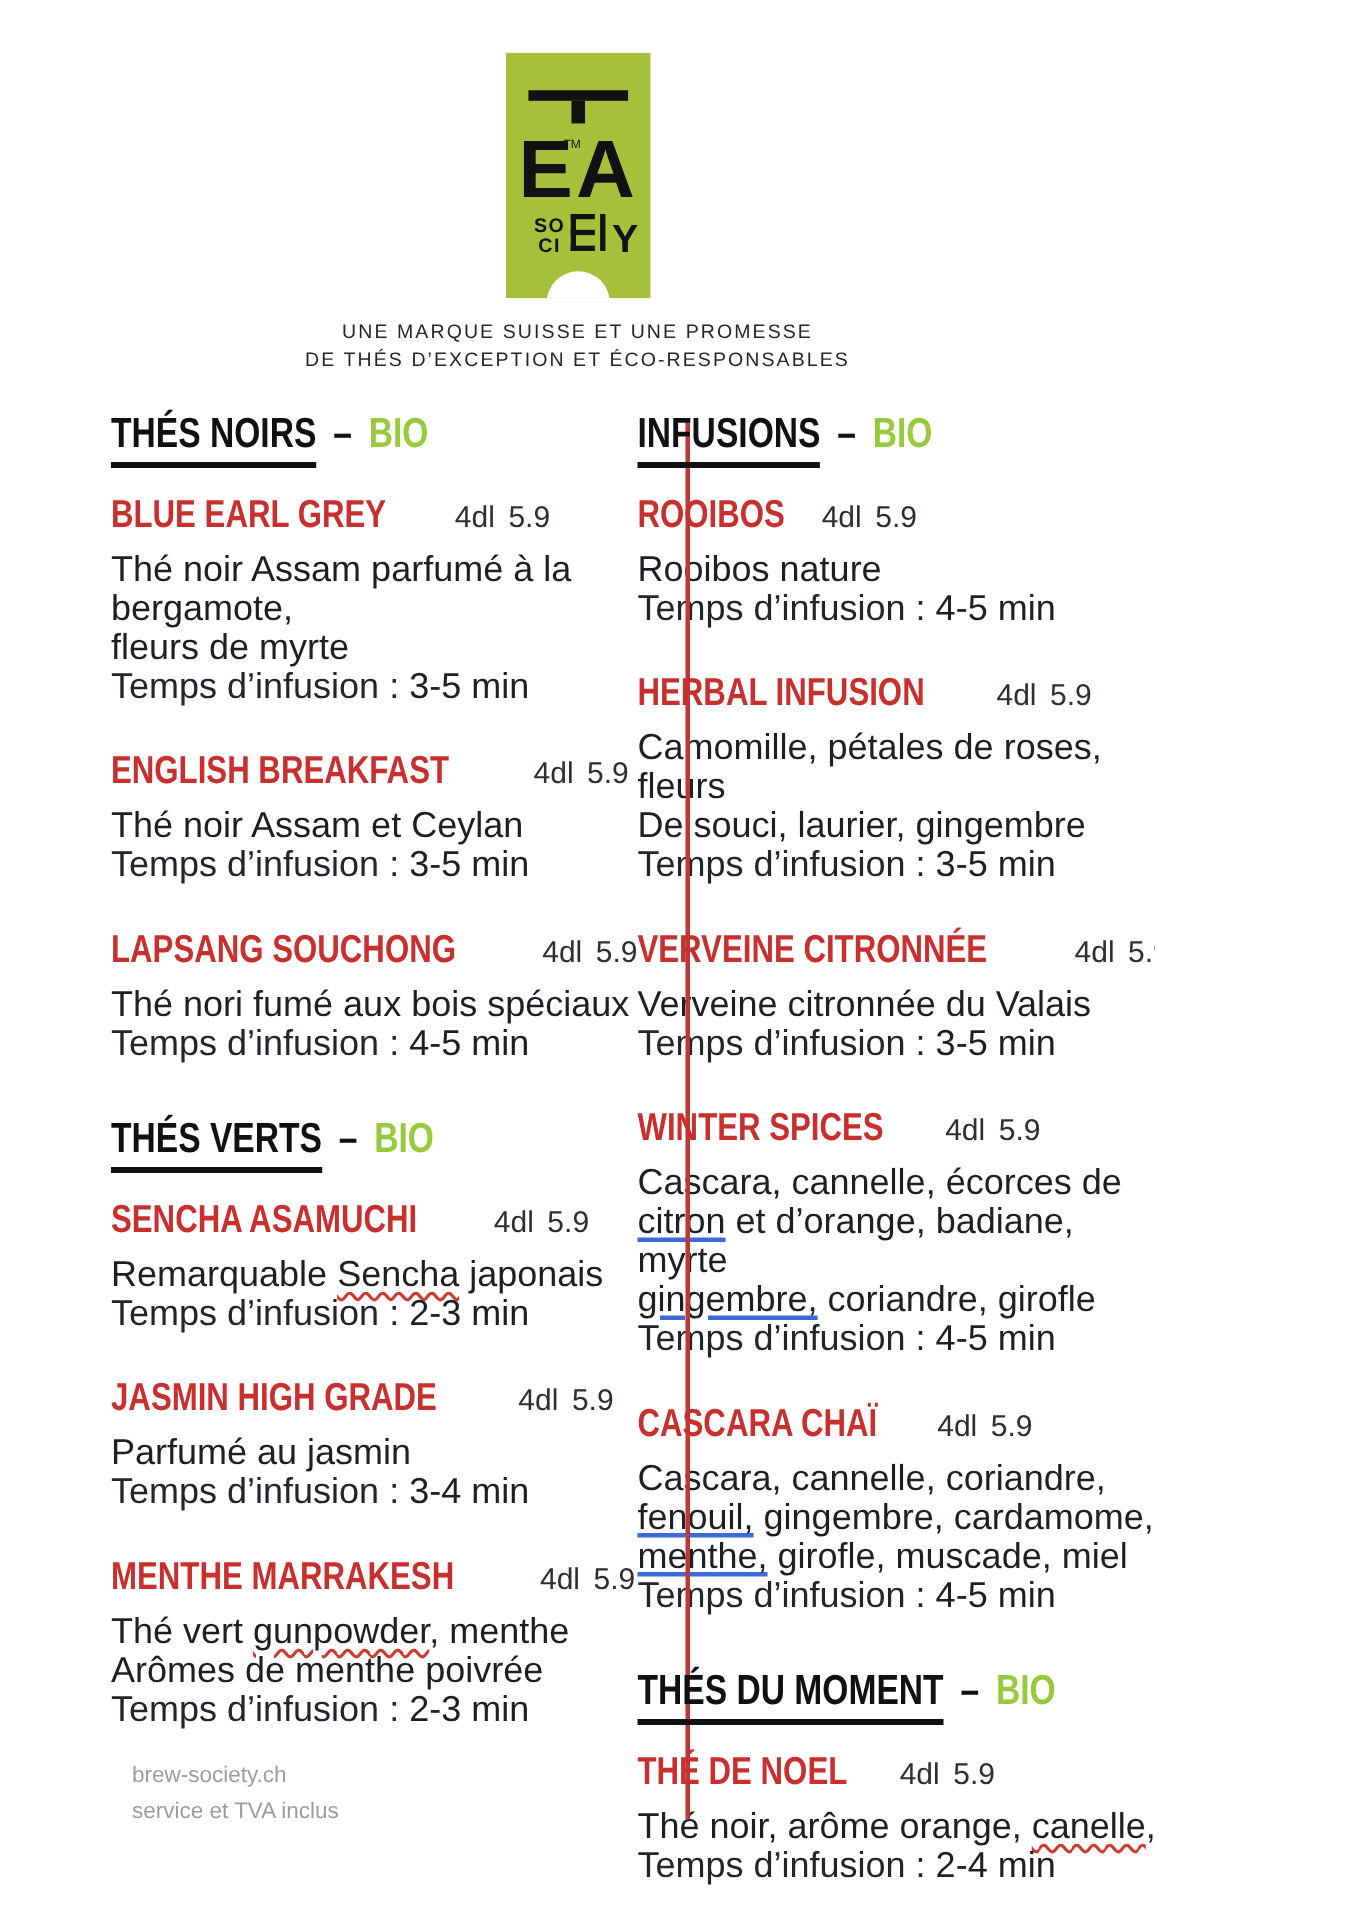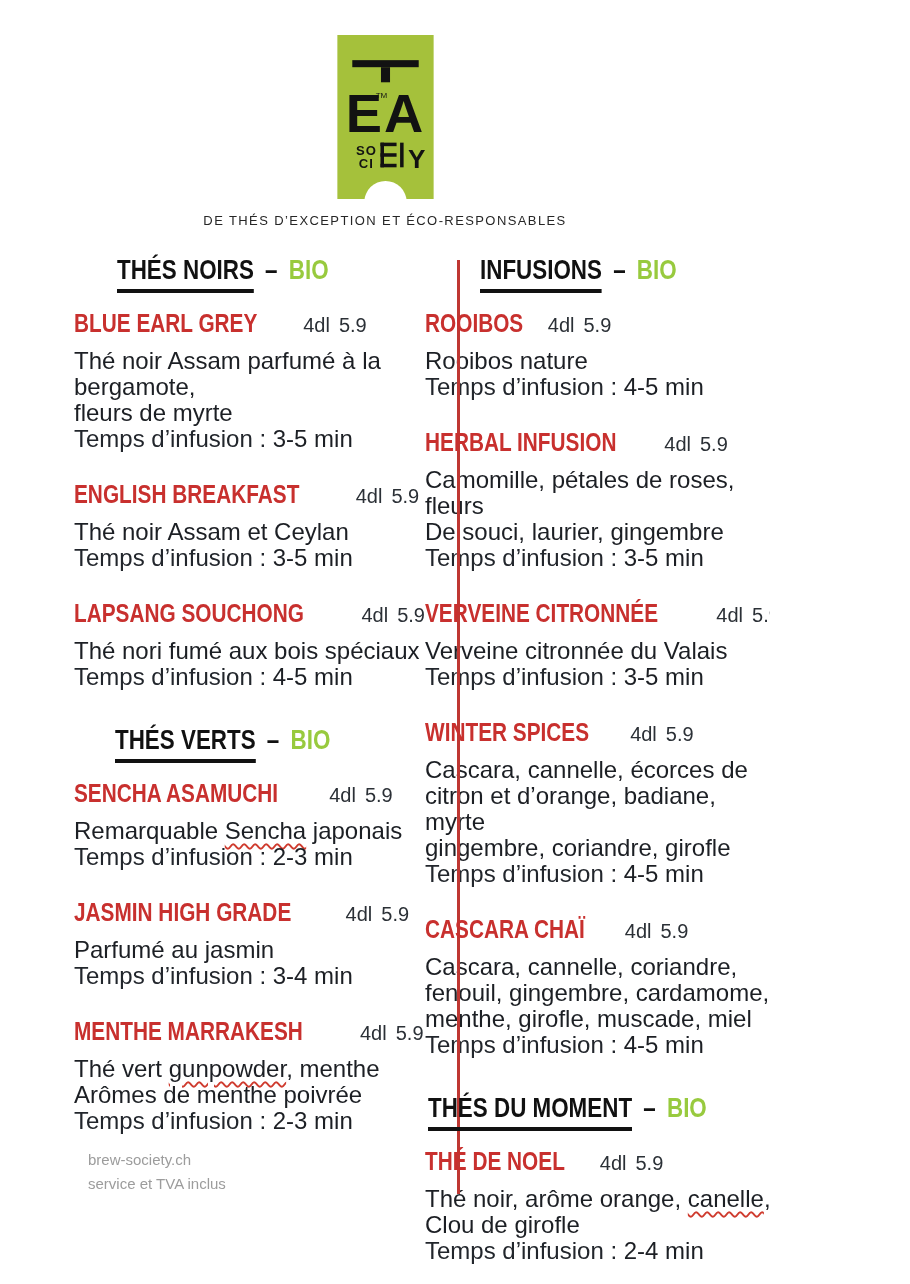--- a/index.html
+++ b/index.html
@@ -35,21 +35,21 @@
   .col { width:364px; }
   .col-right { margin-left:auto; }
   .divider {
     position:absolute;
     left:457px; top:6px;
     width:3px; height:934px;
     background:#bf3732;
   }
   
   .section + .section { margin-top:34px; }
-  .section-heading { margin:0 0 22px 0; font-size:28px; font-weight:800; color:#111; white-space:nowrap;text-align:center; }
+  .section-heading { margin:0 0 22px 0; font-size:28px; font-weight:800; color:#111; white-space:nowrap; }
   .condensed { display:inline-block; transform:scaleX(0.8); transform-origin:0 60%; }
   .heading-title { border-bottom:4px solid #111; padding-bottom:4px; }
   .heading-dash { margin:0 14px; }
   .heading-bio { font-weight:800; }
   
   .item { margin-bottom:27px; }
   .item:last-child { margin-bottom:0; }
   .item-head {
     display:flex; justify-content:flex-start; align-items:baseline;
     margin-bottom:9px;
@@ -61,29 +61,30 @@
   .desc p { font-size:24px; line-height:26px; color:#1c1f24; }
   .desc .temps strong { font-weight:400; color:#22262c; }
   .mark-spell {
     text-decoration:underline;
     text-decoration-style:wavy;
     text-decoration-color:#cf3b2e;
     text-decoration-thickness:2px;
     text-underline-offset:4px;
   }
   .mark-grammar {
+    text-decoration:underline;
     text-decoration-style:solid;
     text-decoration-color:#3c6bd9;
     text-decoration-thickness:2.5px;
     text-underline-offset:3px;
   }
   
   .footer {
     position:absolute;
-    left:88px; top:1148px;
+    left:88px; top:1172px;
     font-size:15px; line-height:24px;
     color:#9c9c9c;
   }
 </style>
 </head>
 <body>
 
 <div class="page">
 
   <div class="logo-wrap">
@@ -110,20 +111,21 @@
         <rect x="43" y="128" width="16" height="3.5" fill="#121212"></rect>
         <rect x="62.5" y="107" width="3.5" height="24.5" fill="#121212"></rect>
         <text x="79" y="132" text-anchor="middle" font-family="Liberation Sans, sans-serif" font-weight="bold" font-size="26" fill="#121212">Y</text>
 
         <circle cx="48" cy="166" r="21" fill="#ffffff"></circle>
       </g>
     </svg>
   </div>
 
   <div class="tagline">
+    <div>UNE MARQUE SUISSE ET UNE PROMESSE</div>
     <div>DE THÉS D’EXCEPTION ET ÉCO-RESPONSABLES</div>
   </div>
 
   <div class="menu">
     <div class="col col-left" id="col-0">
         <section class="section">
           <h2 class="section-heading"><span class="condensed"><span class="heading-title">THÉS NOIRS</span><span class="heading-dash">–</span><span class="heading-bio" style="color: rgb(152, 202, 62);">BIO</span></span></h2>
           <article class="item">
             <div class="item-head">
               <h3 class="item-name condensed" style="color: rgb(200, 48, 46);">BLUE EARL GREY</h3>
@@ -253,21 +255,20 @@
         </section>
         <section class="section">
           <h2 class="section-heading"><span class="condensed"><span class="heading-title">THÉS DU MOMENT</span><span class="heading-dash">–</span><span class="heading-bio" style="color: rgb(152, 202, 62);">BIO</span></span></h2>
           <article class="item">
             <div class="item-head">
               <h3 class="item-name condensed" style="color: rgb(200, 48, 46);">THÉ DE NOEL</h3>
               <div class="price"><span class="size">4dl</span><span class="value">5.9</span></div>
             </div>
             <div class="desc">
               <p class="desc-line"><span>Thé noir, arôme orange, </span><span class="mark-spell">canelle</span><span>,</span></p>
-              <p class="desc-line"><span>Clou de girofle</span></p>
               <p class="temps"><strong>Temps d’infusion :</strong><span> 2-4 min</span></p>
             </div>
           </article>
         </section>
       </div>
   </div>
 
   <div class="footer">
     <div>brew-society.ch</div>
     <div>service et TVA inclus</div>

